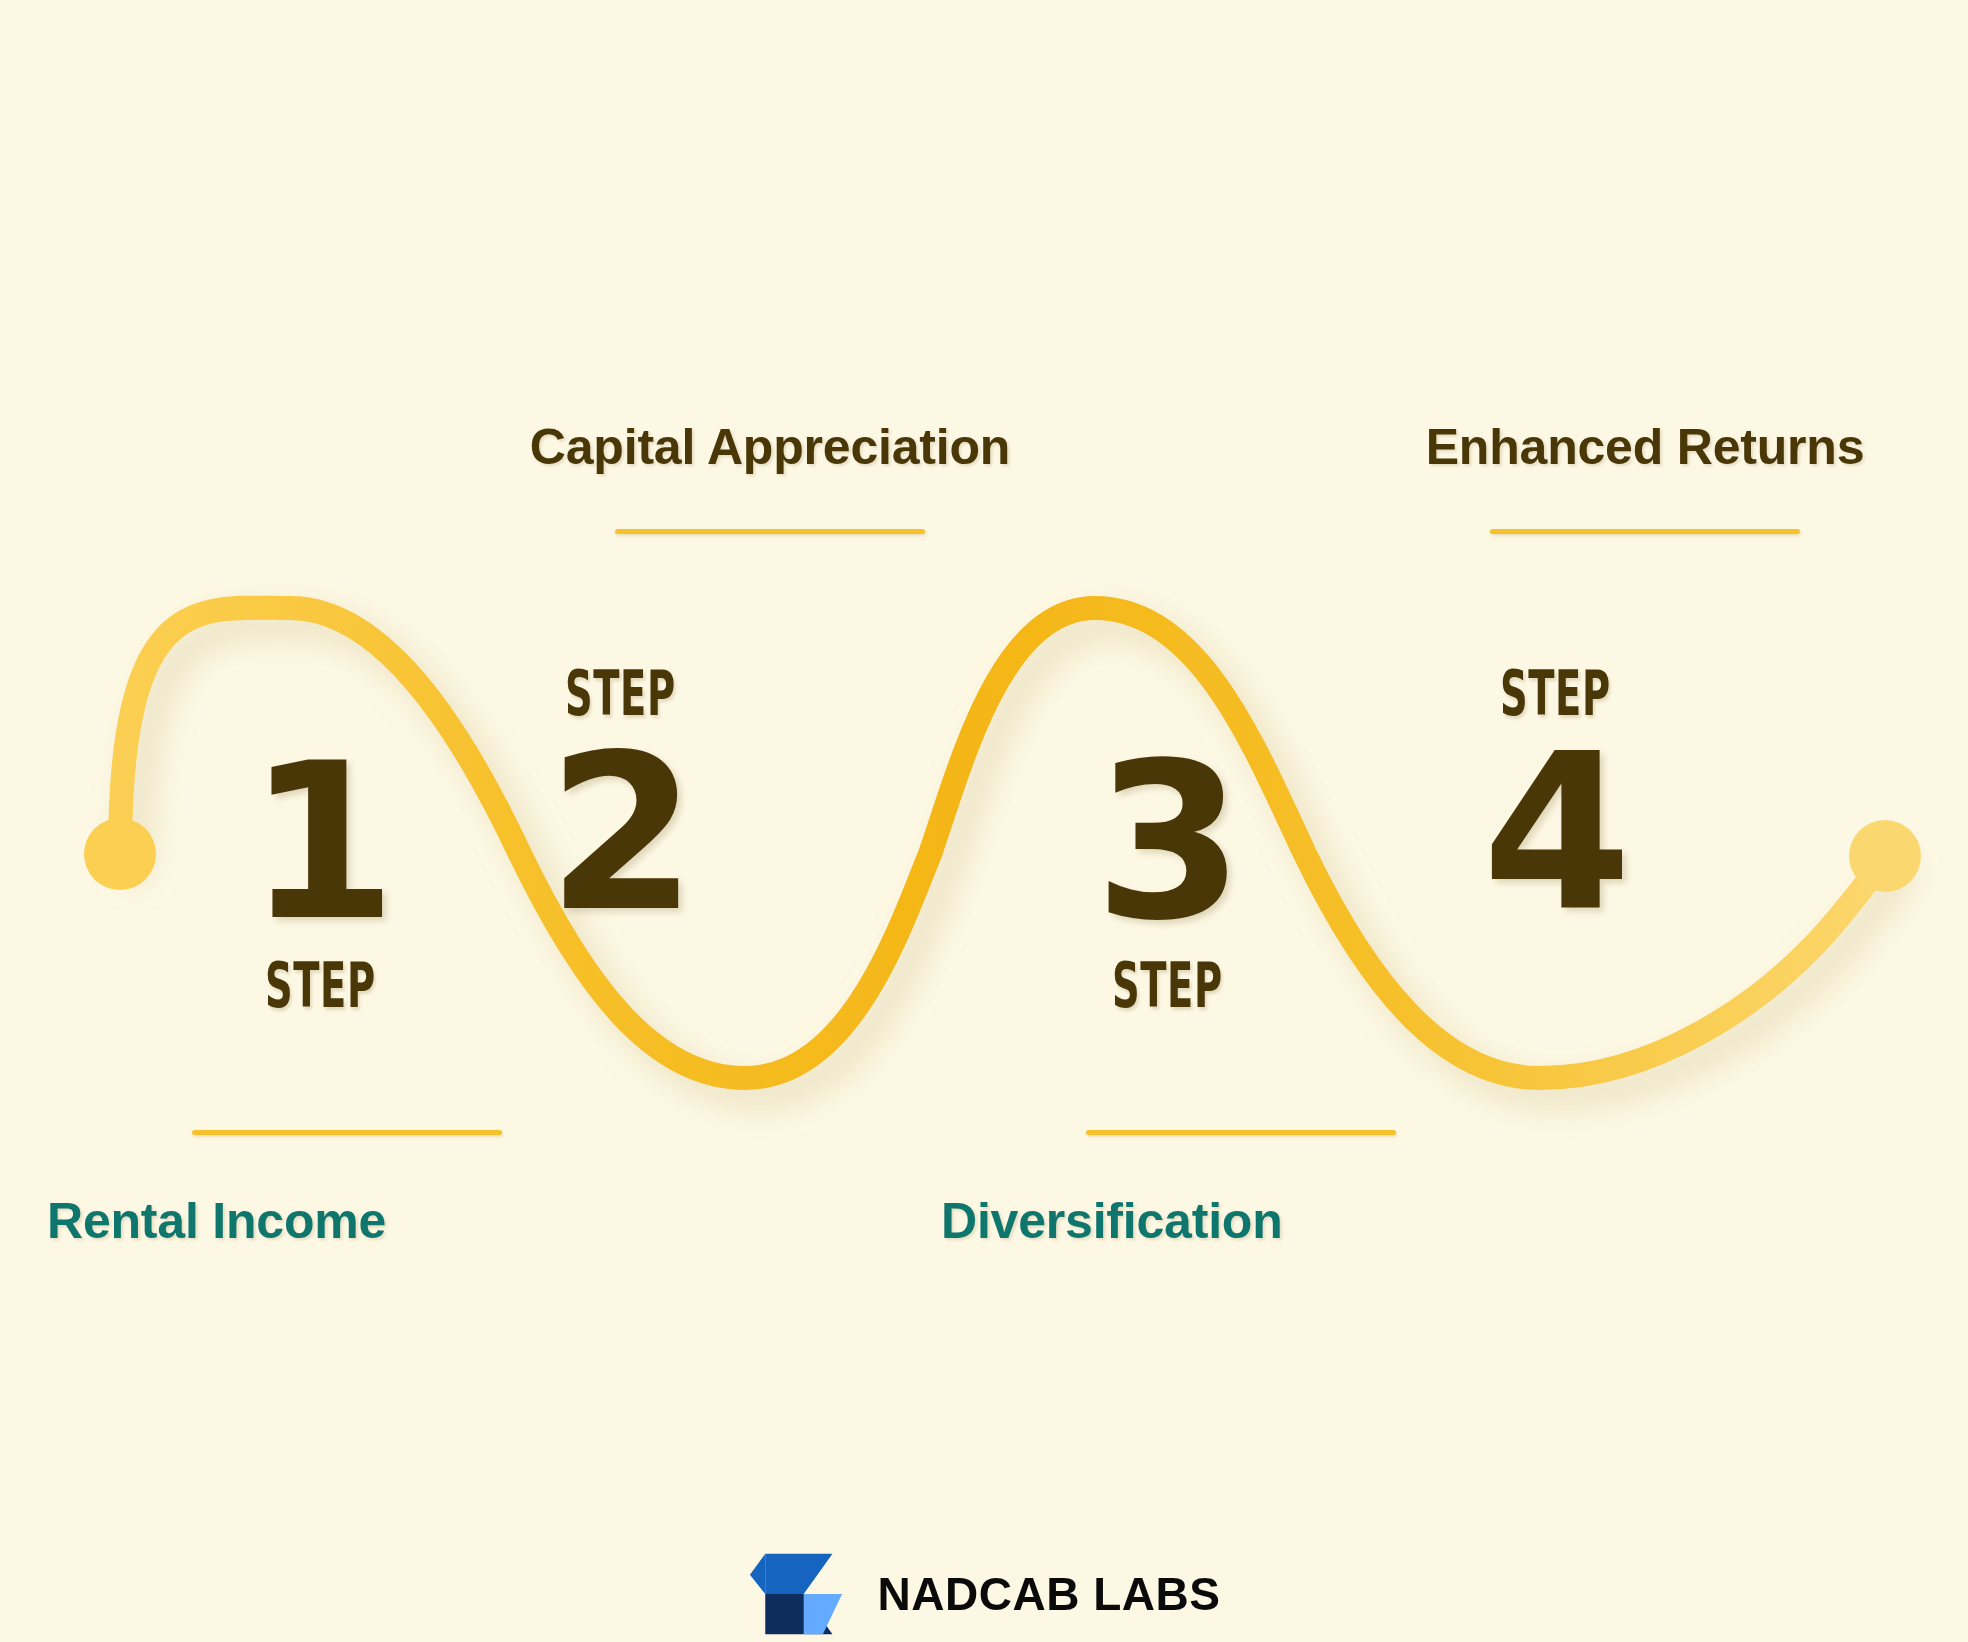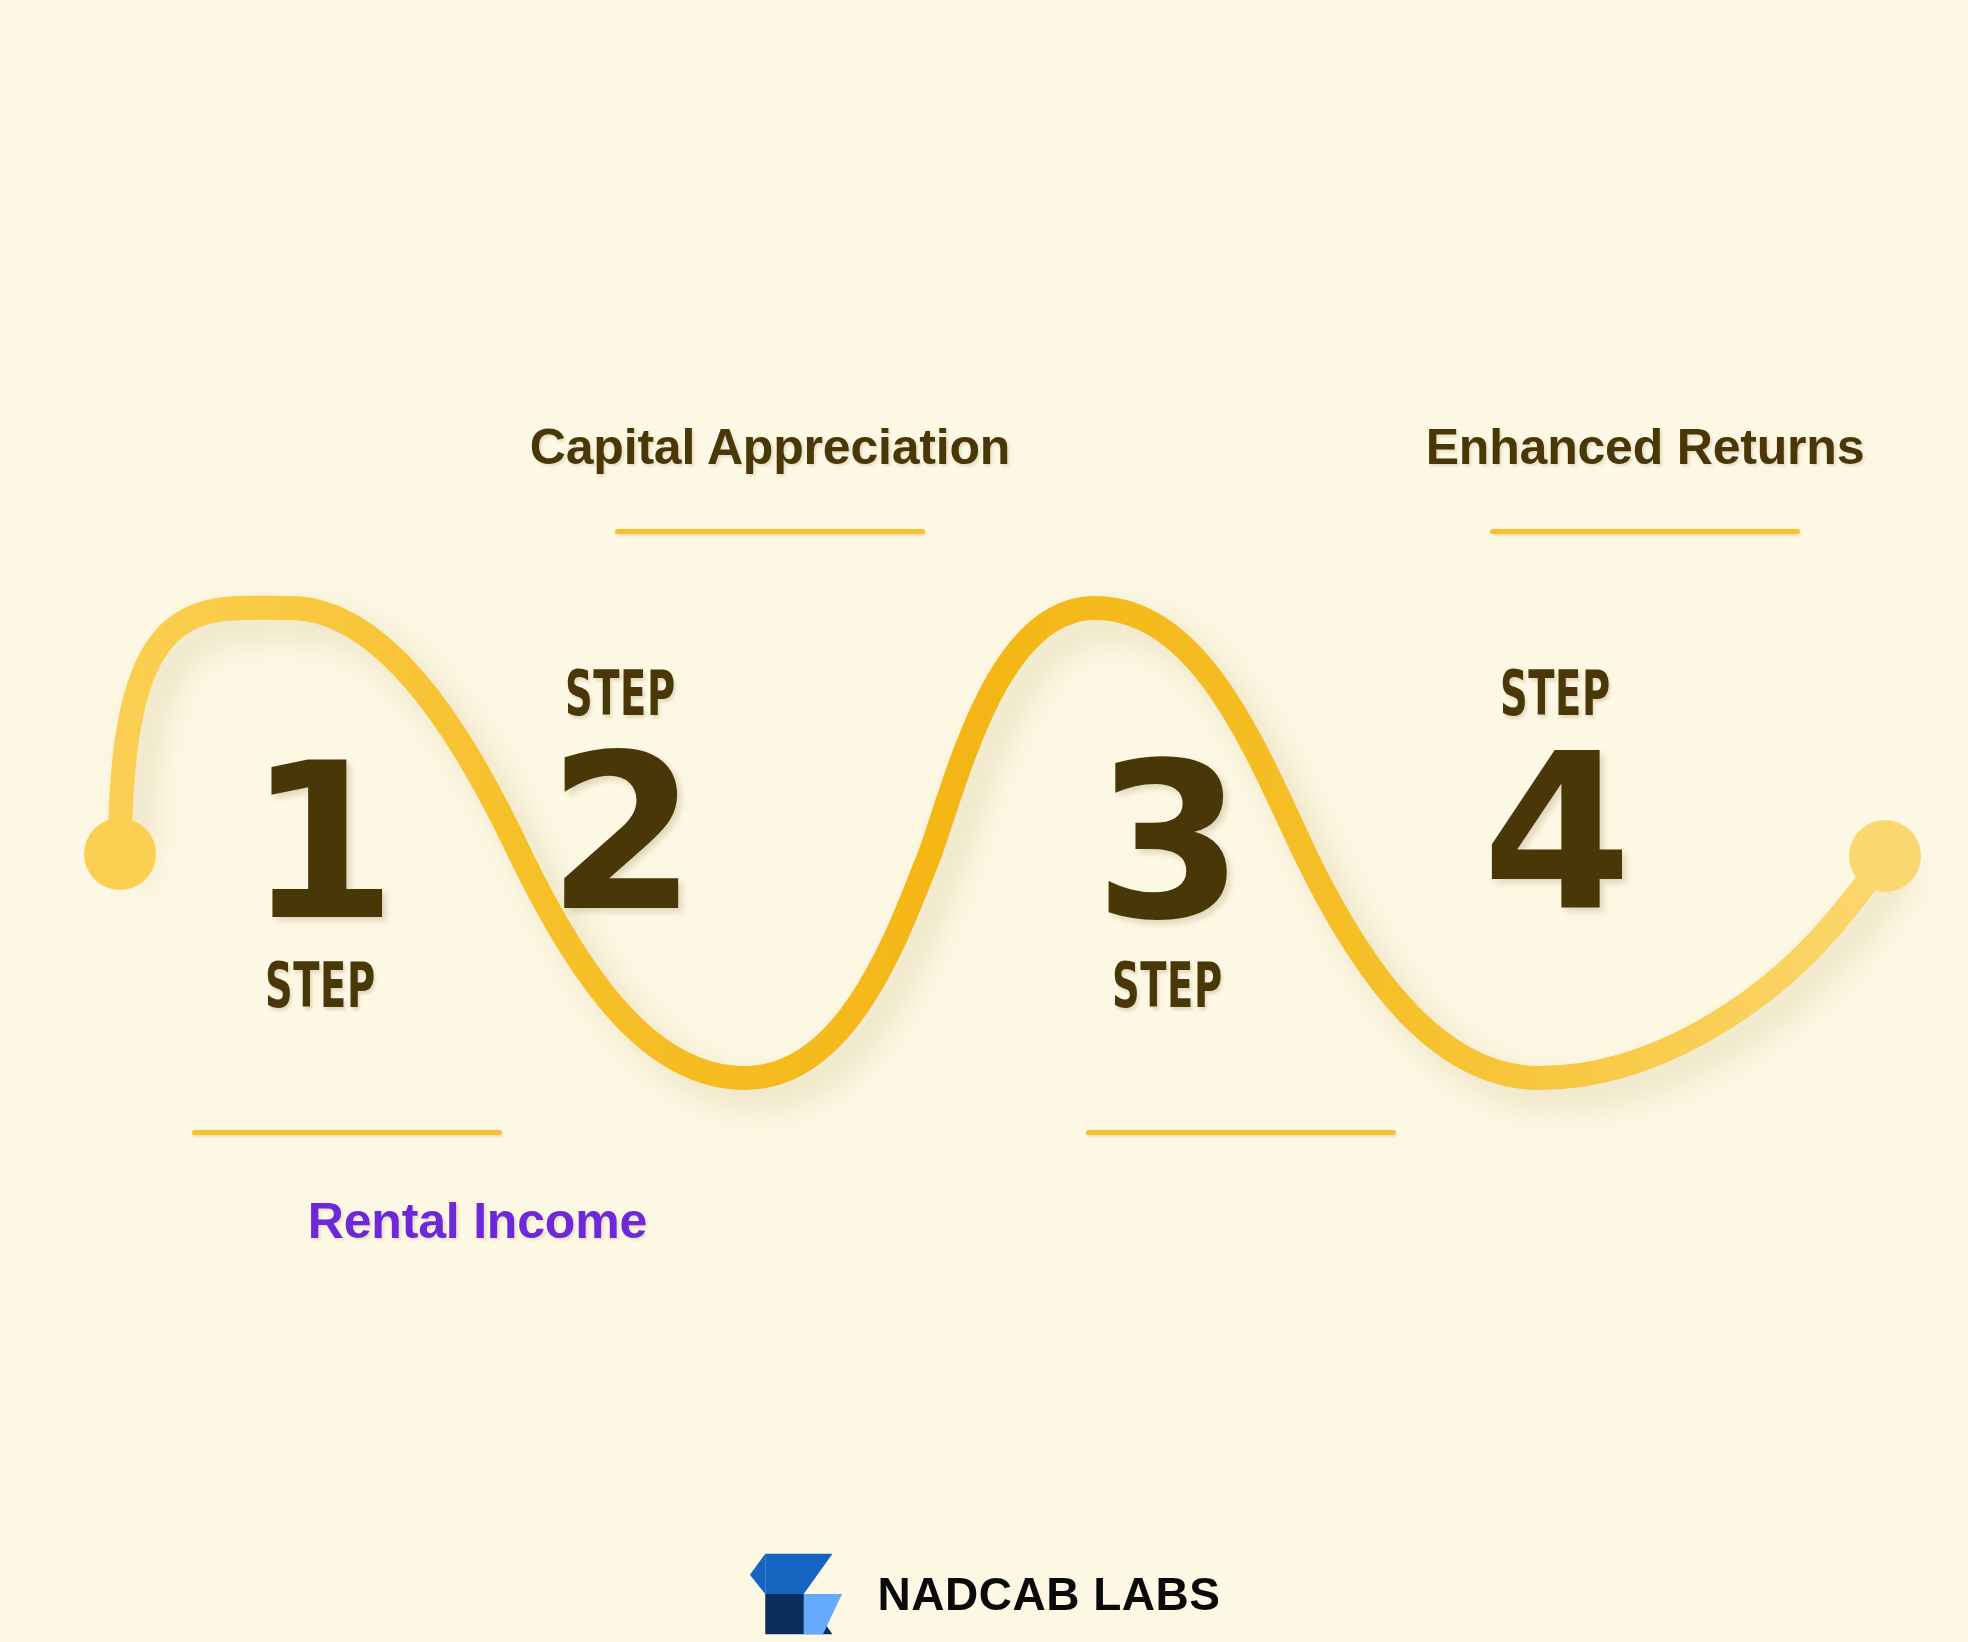--- a/index.html
+++ b/index.html
@@ -37,22 +37,22 @@
     text-align: center;
     color: #4a3708;
     font-weight: bold;
     font-size: 50px;
     letter-spacing: -0.2px;
     white-space: nowrap;
     text-shadow: 2px 2px 3px rgba(120, 100, 40, 0.18);
   }
   .bottom-label {
     position: absolute;
-    text-align: right;
-    color: #6d28d9;
+    text-align: left;
+    color: #0f766e;
     font-weight: bold;
     font-size: 50px;
     letter-spacing: -0.2px;
     white-space: nowrap;
     text-shadow: 2px 2px 3px rgba(120, 100, 40, 0.18);
   }
   .divider {
     position: absolute;
     height: 5px;
     border-radius: 3px;
@@ -156,20 +156,21 @@
   <div class="top-label" style="left: 470px; top: 370px; width: 600px;">Capital Appreciation</div>
   <div class="divider" style="left: 615px; top: 481px; width: 310px;"></div>
 
   <div class="top-label" style="left: 1345px; top: 370px; width: 600px;">Enhanced Returns</div>
   <div class="divider" style="left: 1490px; top: 481px; width: 310px;"></div>
 
   <div class="divider" style="left: 192px; top: 1082px; width: 310px;"></div>
   <div class="bottom-label" style="left: 47px; top: 1144px; width: 600px;">Rental Income</div>
 
   <div class="divider" style="left: 1086px; top: 1082px; width: 310px;"></div>
+  <div class="bottom-label" style="left: 941px; top: 1144px; width: 600px;">Diversification</div>
 
   <div class="step-block" style="left: 205px; top: 700px; width: 230px;">
     <div class="step-num">1</div>
     <div class="step-word gap-below">STEP</div>
   </div>
 
   <div class="step-block inverted" style="left: 505px; top: 615px; width: 230px;">
     <div class="step-num">2</div>
     <div class="step-word gap-above">STEP</div>
   </div>

